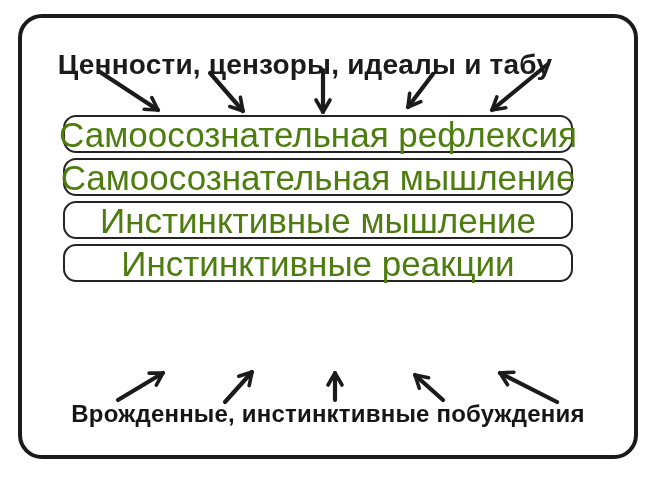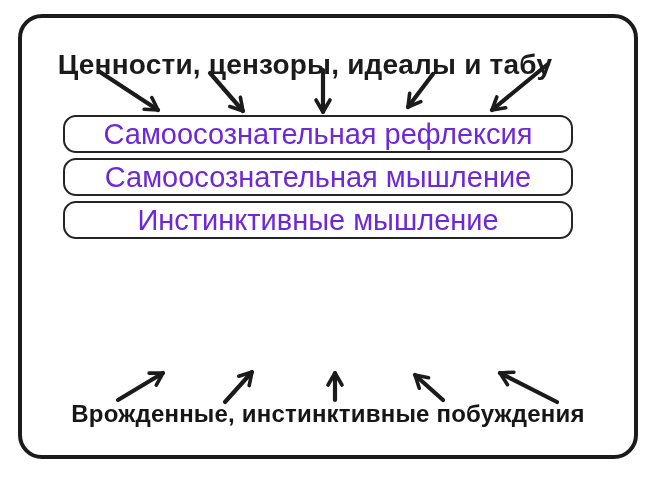--- a/index.html
+++ b/index.html
@@ -67,24 +67,24 @@
     box-sizing: border-box;
     height: 38px;
     border: 2px solid #242424;
     border-radius: 13px;
     background: #ffffff;
     display: flex;
     align-items: center;
     justify-content: center;
   }
   .level-label {
-    font-size: 29px;
+    font-size: 35px;
     font-weight: 400;
     line-height: 1;
-    color: #6d28d9;
+    color: #4d7c0f;
     white-space: nowrap;
   }
   .bottom-label {
     position: absolute;
     left: 0;
     right: 0;
     top: 397px;
     text-align: center;
     font-size: 24px;
     line-height: 25px;
@@ -128,13 +128,16 @@
 <div class="stack">
   <div class="level">
     <span class="level-label">Самоосознательная рефлексия</span>
   </div>
   <div class="level">
     <span class="level-label">Самоосознательная мышление</span>
   </div>
   <div class="level">
     <span class="level-label">Инстинктивные мышление</span>
   </div>
+  <div class="level">
+    <span class="level-label">Инстинктивные реакции</span>
+  </div>
 </div>
 
 </body></html>

